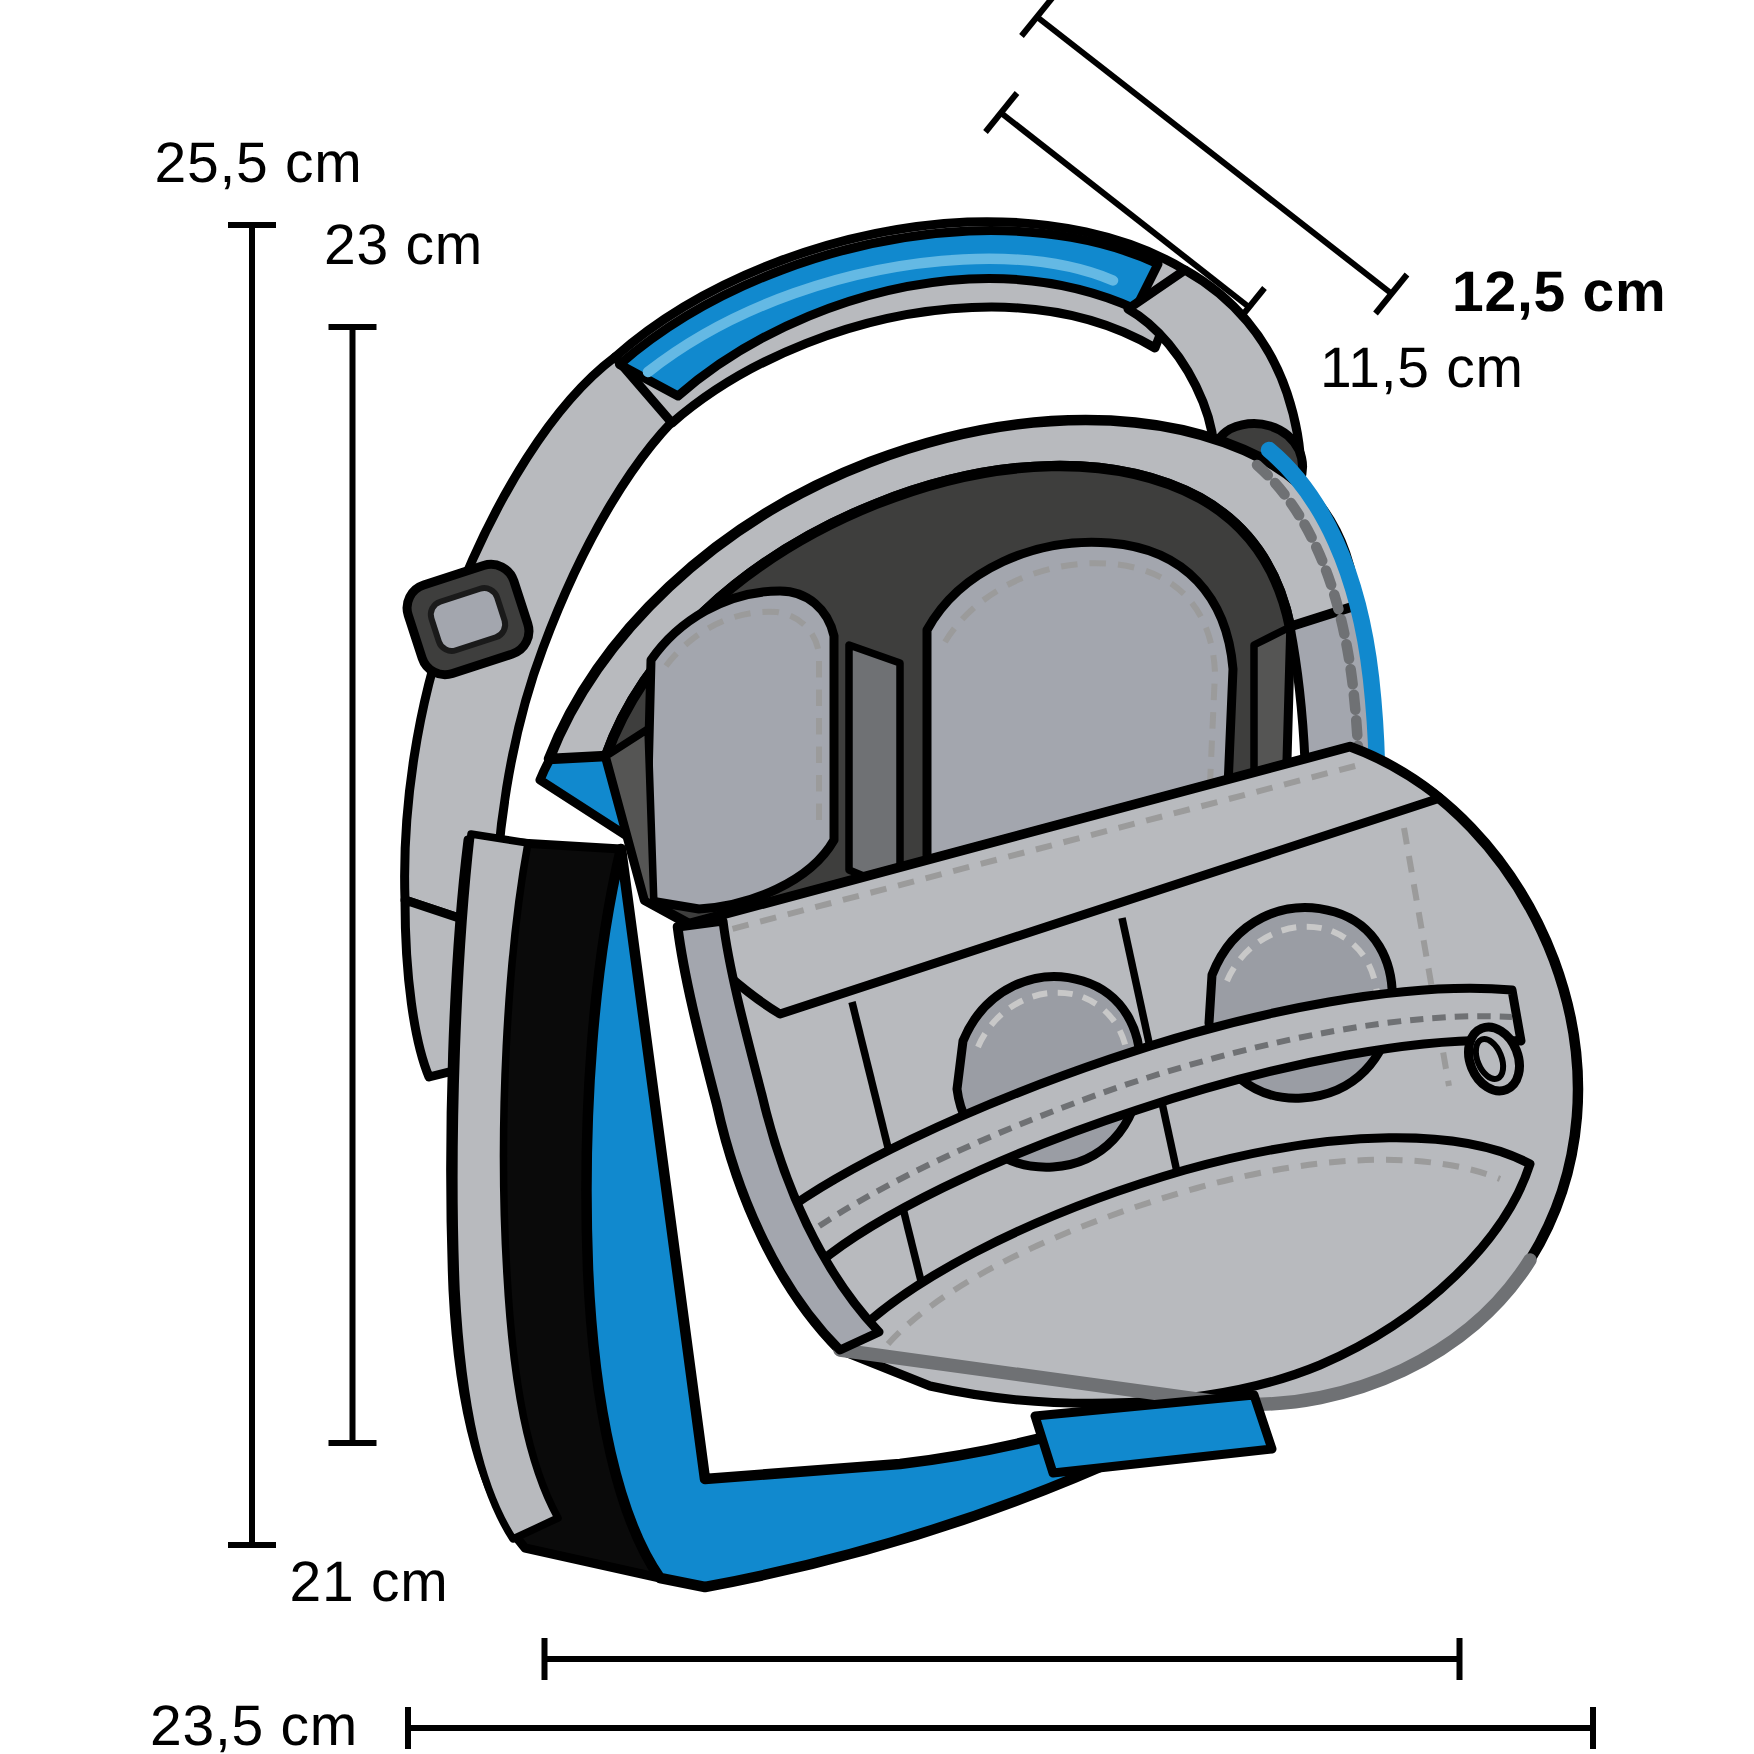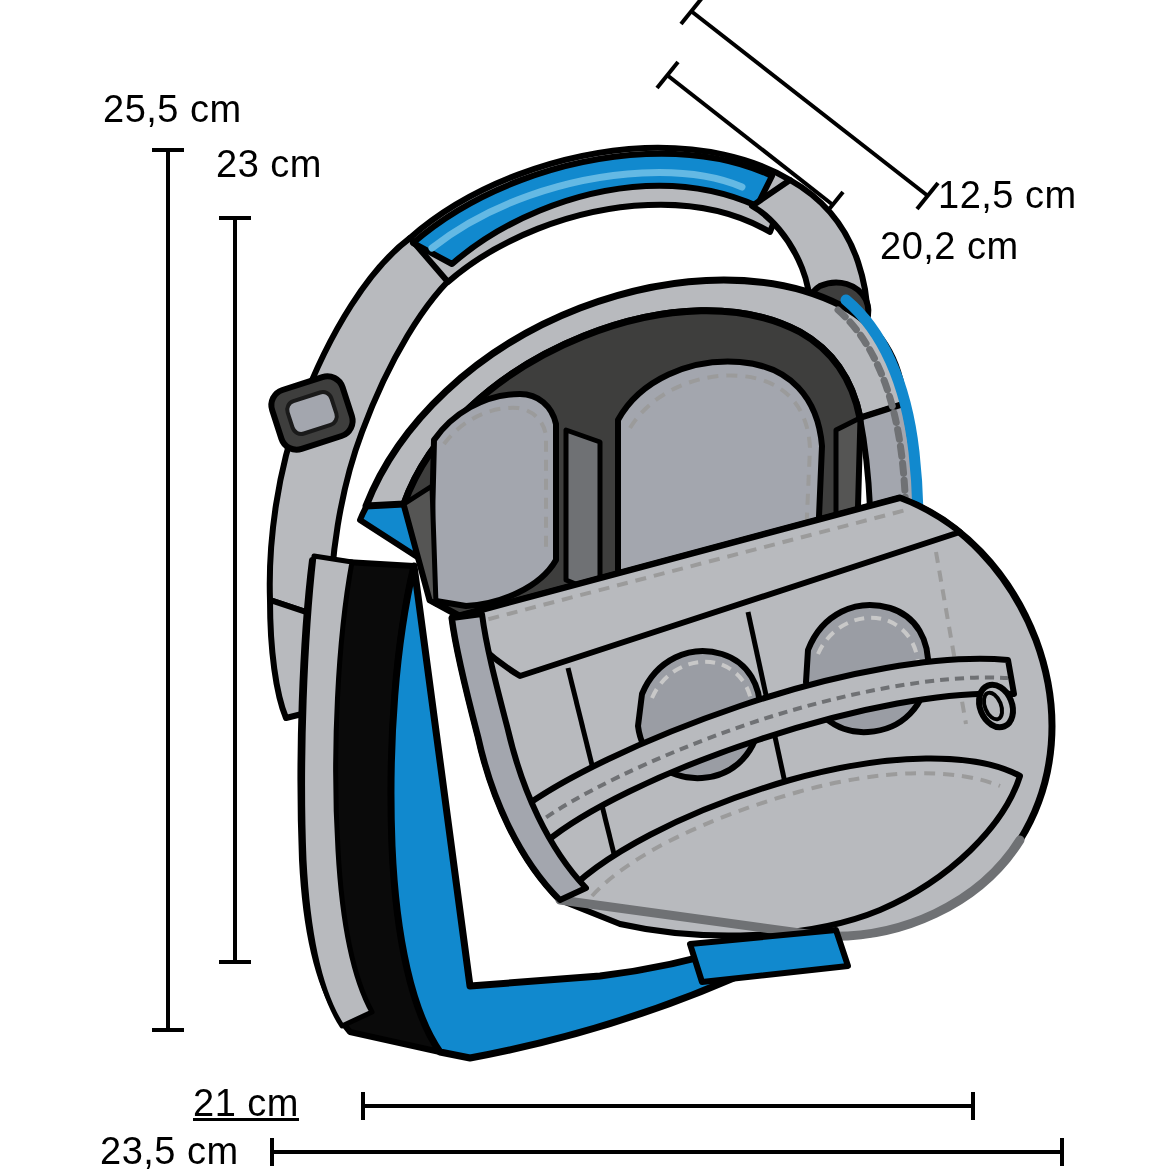--- a/index.html
+++ b/index.html
@@ -30,23 +30,23 @@
     position: absolute;
     font-family: "Liberation Sans", sans-serif;
     font-size: 38px;
     font-weight: 400;
     color: #000000;
     white-space: nowrap;
     letter-spacing: 0.5px;
   }
   .lbl-255 { left: 103px; top: 88px; }
   .lbl-23  { left: 216px; top: 143px; }
-  .lbl-125 { left: 938px; top: 174px; }
+  .lbl-125 { left: 968px; top: 174px; font-weight: bold; }
   .lbl-115 { left: 880px; top: 225px; }
-  .lbl-21  { left: 193px; top: 1082px; text-decoration: underline; }
+  .lbl-21  { left: 193px; top: 1034px; }
   .lbl-235 { left: 100px; top: 1130px; }
 </style>
 </head>
 <body>
 
 <div id="stage">
 
   <svg viewBox="0 0 1169 1169" xmlns="http://www.w3.org/2000/svg">
 
     <defs>
@@ -217,19 +217,19 @@
       <path d="M690,944 L836,930 L848,966 L702,982 Z" fill="#1189CE" stroke="#000000" stroke-width="6" stroke-linejoin="round"></path>
     </g>
   </svg>
 
   <div class="dim-label lbl-255">25,5 cm</div>
 
   <div class="dim-label lbl-23">23 cm</div>
 
   <div class="dim-label lbl-125">12,5 cm</div>
 
-  <div class="dim-label lbl-115">20,2 cm</div>
+  <div class="dim-label lbl-115">11,5 cm</div>
 
   <div class="dim-label lbl-21">21 cm</div>
 
   <div class="dim-label lbl-235">23,5 cm</div>
 
 </div>
 
 </body></html>

